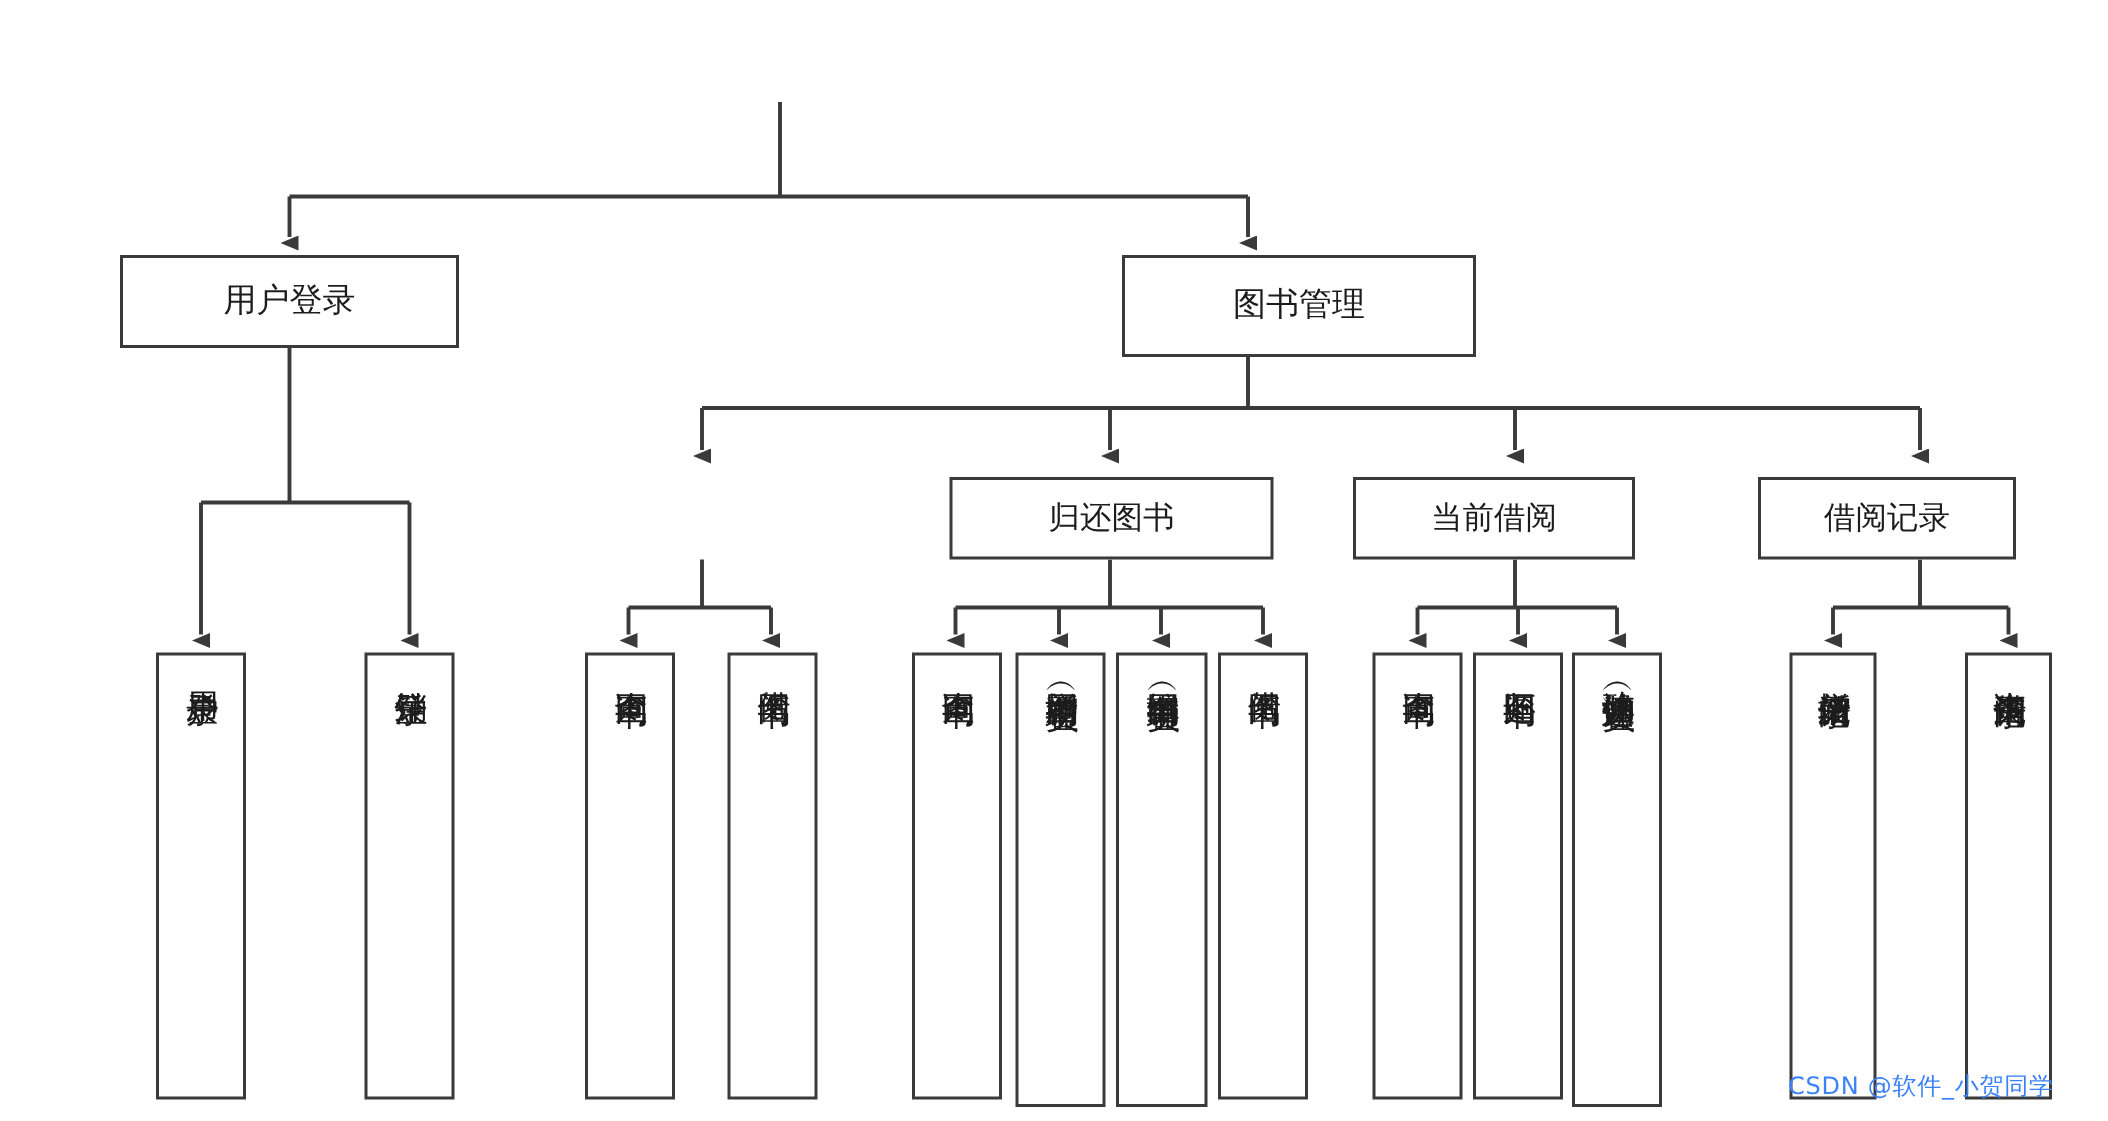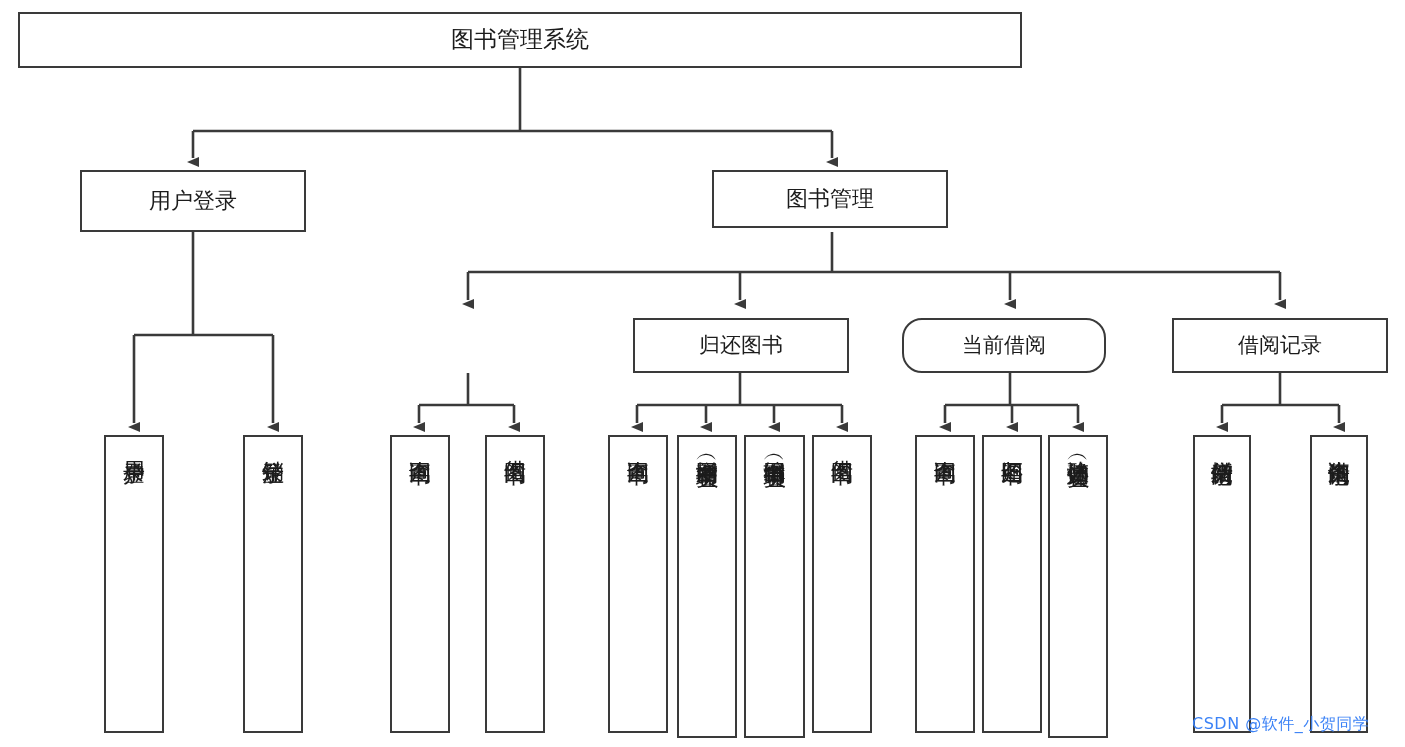--- a/index.html
+++ b/index.html
@@ -119,38 +119,35 @@
       <path d="M1012,405 L1012,423" marker-end="url(#arrow)"></path>
       <path d="M1078,405 L1078,423" marker-end="url(#arrow)"></path>
 
       <path d="M1280,373 L1280,405"></path>
       <path d="M1222,405 L1339,405"></path>
       <path d="M1222,405 L1222,423" marker-end="url(#arrow)"></path>
       <path d="M1339,405 L1339,423" marker-end="url(#arrow)"></path>
     </g>
   </svg>
 
-  <div class="node-box node-root" style="left:18px; top:12px; width:1004px; height:56px;">
-    <span class="node-label">图书管理系统</span>
-  </div>
 
   <div class="node-box node-l1" style="left:80px; top:170px; width:226px; height:62px;">
     <span class="node-label">用户登录</span>
   </div>
-  <div class="node-box node-l1" style="left:712px; top:170px; width:236px; height:58px;">
+  <div class="node-box node-l1" style="left:748px; top:170px; width:236px; height:68px;">
     <span class="node-label">图书管理</span>
   </div>
 
   <div class="node-box node-l2" style="left:633px; top:318px; width:216px; height:55px;">
     <span class="node-label">归还图书</span>
   </div>
-  <div class="node-box node-l2" style="left:902px; top:318px; width:204px; height:55px;border-radius:20px;">
+  <div class="node-box node-l2" style="left:902px; top:318px; width:188px; height:55px;">
     <span class="node-label">当前借阅</span>
   </div>
-  <div class="node-box node-l2" style="left:1172px; top:318px; width:216px; height:55px;">
+  <div class="node-box node-l2" style="left:1172px; top:318px; width:172px; height:55px;">
     <span class="node-label">借阅记录</span>
   </div>
 
   <div class="node-box node-leaf" style="left:104px; top:435px; width:60px; height:298px;">
     <span class="node-label">用户登录</span>
   </div>
   <div class="node-box node-leaf" style="left:243px; top:435px; width:60px; height:298px;">
     <span class="node-label">注销登录</span>
   </div>
 

